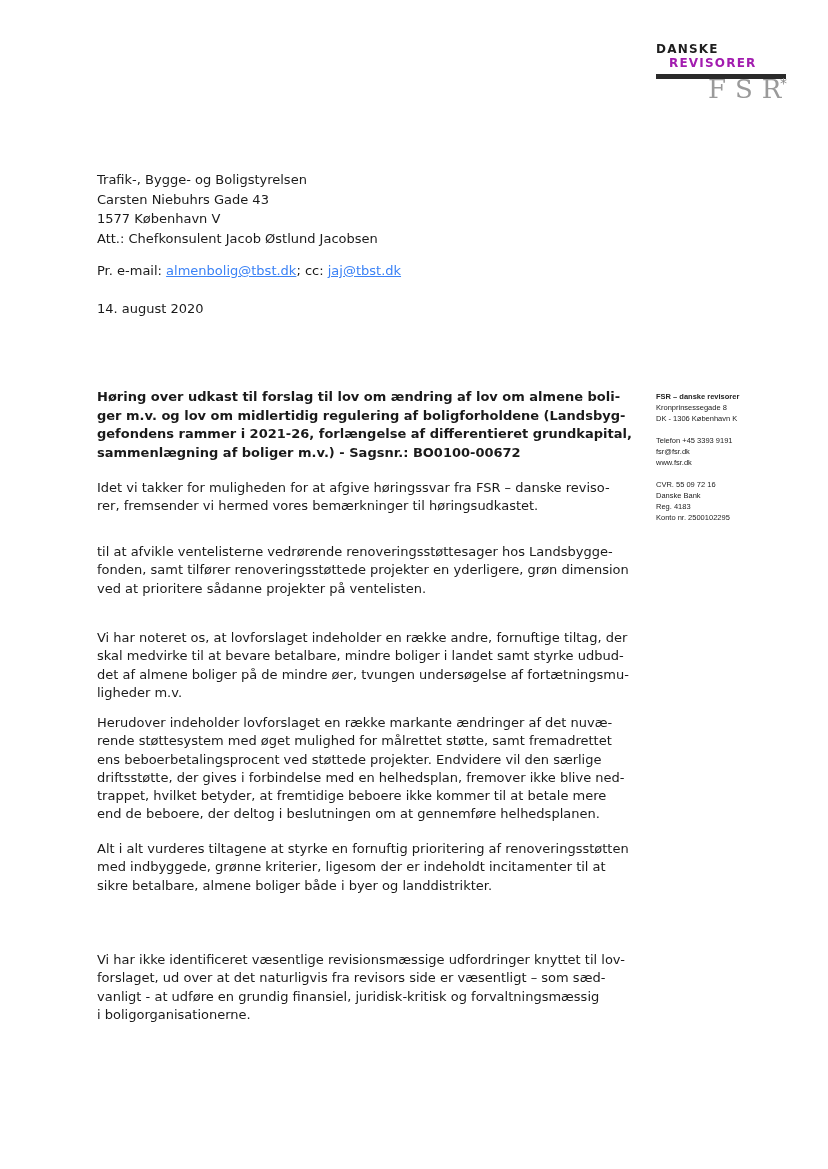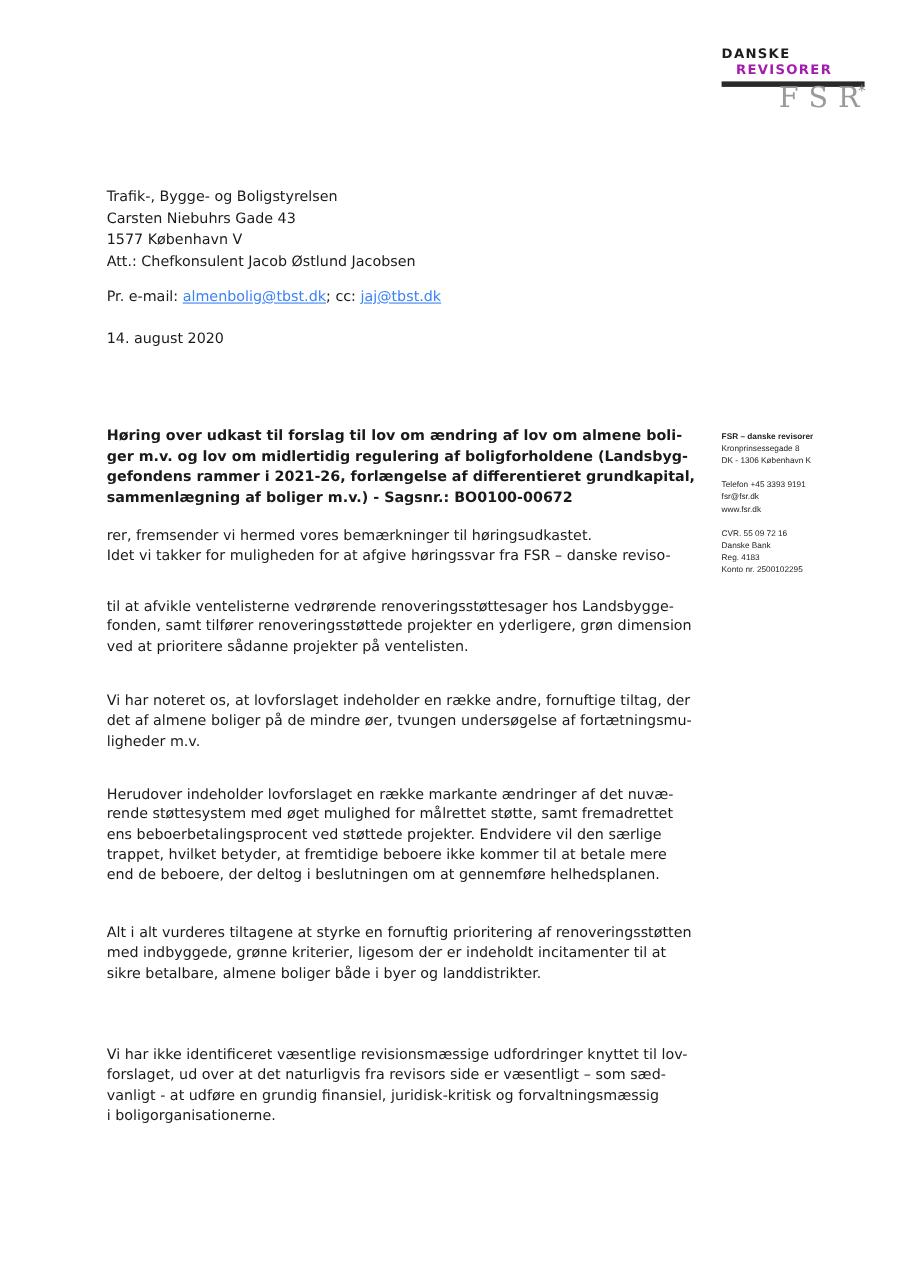--- a/index.html
+++ b/index.html
@@ -167,40 +167,42 @@
   <div>fsr@fsr.dk</div>
   <div>www.fsr.dk</div>
   <div class="gap"></div>
   <div>CVR. 55 09 72 16</div>
   <div>Danske Bank</div>
   <div>Reg. 4183</div>
   <div>Konto nr. 2500102295</div>
 </div>
 
 <div class="body-para" style="top:479px;">
+  <div>Idet vi takker for muligheden for at afgive høringssvar fra FSR – danske reviso-</div>
   <div>rer, fremsender vi hermed vores bemærkninger til høringsudkastet.</div>
-  <div>Idet vi takker for muligheden for at afgive høringssvar fra FSR – danske reviso-</div>
 </div>
 
 <div class="body-para" style="top:543px;">
   <div>til at afvikle ventelisterne vedrørende renoveringsstøttesager hos Landsbygge-</div>
   <div>fonden, samt tilfører renoveringsstøttede projekter en yderligere, grøn dimension</div>
   <div>ved at prioritere sådanne projekter på ventelisten.</div>
 </div>
 
 <div class="body-para" style="top:629px;">
   <div>Vi har noteret os, at lovforslaget indeholder en række andre, fornuftige tiltag, der</div>
+  <div>skal medvirke til at bevare betalbare, mindre boliger i landet samt styrke udbud-</div>
   <div>det af almene boliger på de mindre øer, tvungen undersøgelse af fortætningsmu-</div>
   <div>ligheder m.v.</div>
 </div>
 
 <div class="body-para" style="top:714px;">
   <div>Herudover indeholder lovforslaget en række markante ændringer af det nuvæ-</div>
   <div>rende støttesystem med øget mulighed for målrettet støtte, samt fremadrettet</div>
   <div>ens beboerbetalingsprocent ved støttede projekter. Endvidere vil den særlige</div>
+  <div>driftsstøtte, der gives i forbindelse med en helhedsplan, fremover ikke blive ned-</div>
   <div>trappet, hvilket betyder, at fremtidige beboere ikke kommer til at betale mere</div>
   <div>end de beboere, der deltog i beslutningen om at gennemføre helhedsplanen.</div>
 </div>
 
 <div class="body-para" style="top:840px;">
   <div>Alt i alt vurderes tiltagene at styrke en fornuftig prioritering af renoveringsstøtten</div>
   <div>med indbyggede, grønne kriterier, ligesom der er indeholdt incitamenter til at</div>
   <div>sikre betalbare, almene boliger både i byer og landdistrikter.</div>
 </div>
 

